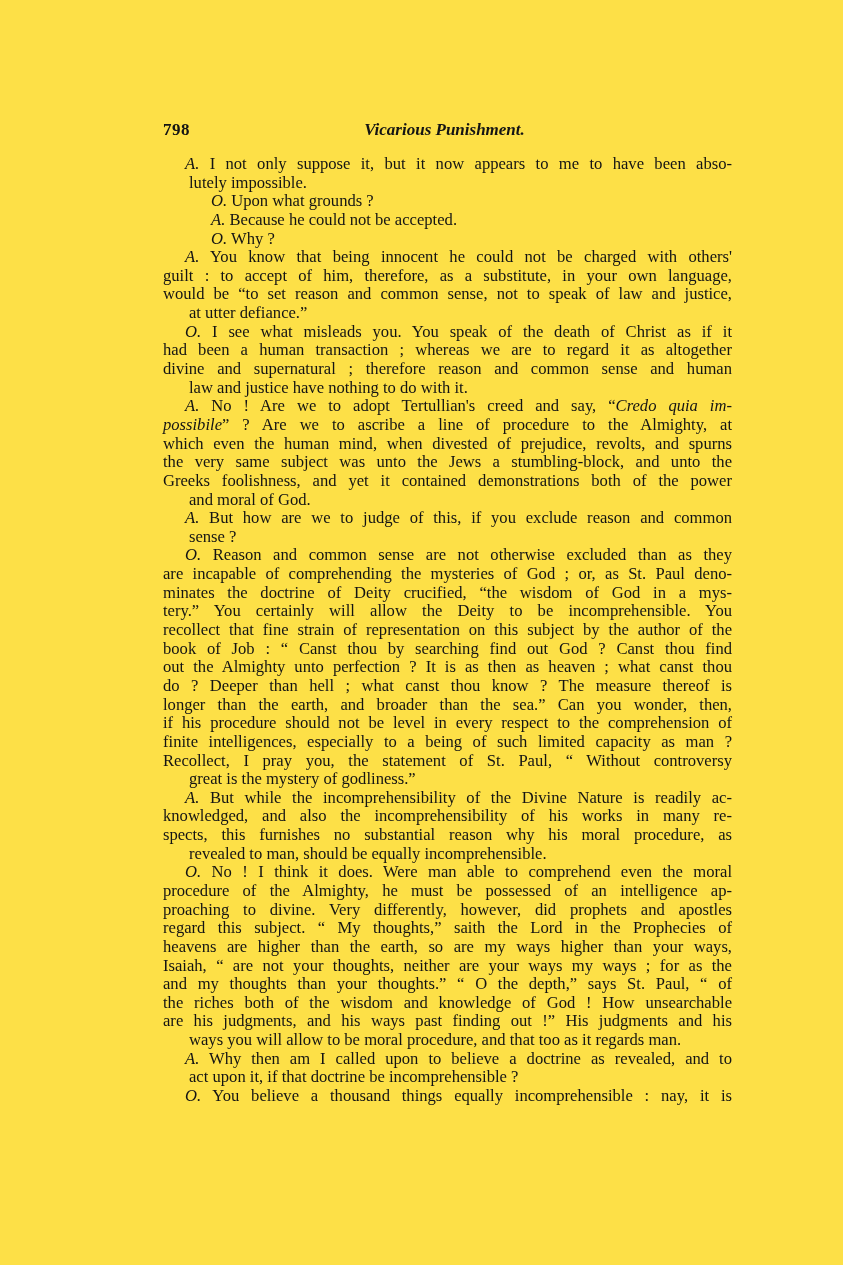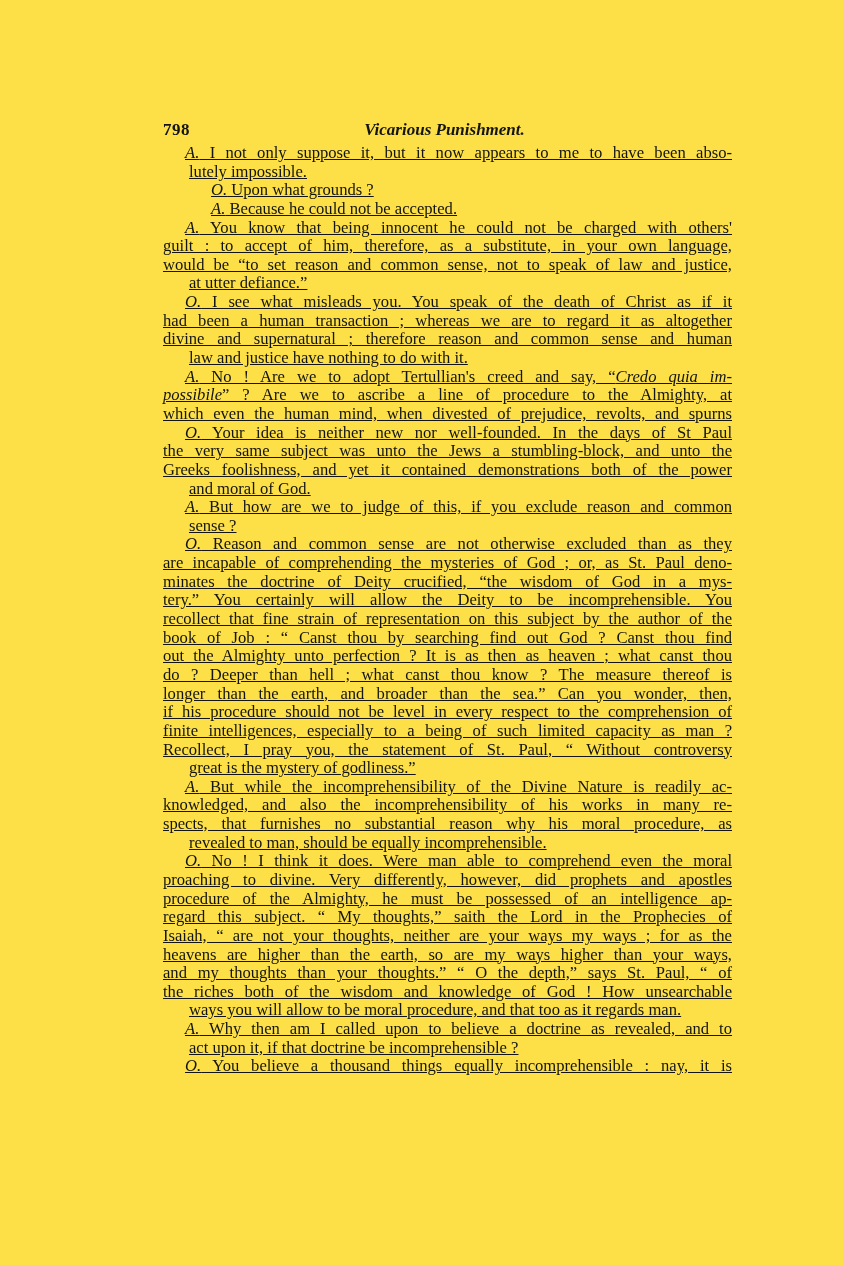--- a/index.html
+++ b/index.html
@@ -3,81 +3,82 @@
 <meta charset="utf-8">
 <style>
   html, body { margin: 0; padding: 0; background: #ffffff; }
   body { width: 843px; height: 1265px; position: relative; overflow: hidden;
          font-family: "Liberation Serif", "DejaVu Serif", serif; color: #141414; }
   .page { position: absolute; left: 0; top: 0; width: 843px; height: 1265px; background: #fde047; }
   .running-head { position: absolute; left: 163px; top: 120px; width: 569px; height: 22px; }
   .page-number { position: absolute; left: 0; top: 0; font-weight: bold; font-size: 17px; letter-spacing: 0.5px; }
   .running-title { position: absolute; left: 0; right: 6px; top: 0; text-align: center;
                    font-style: italic; font-weight: bold; font-size: 17px; }
-  .body-text { position: absolute; left: 163px; top: 144px; width: 569px; text-decoration: underline; }
+  .body-text { position: absolute; left: 163px; top: 155px; width: 569px; }
   .line { height: 18.65px; line-height: 18.65px; font-size: 16.6px; white-space: nowrap;
           text-align: justify; text-align-last: justify; overflow: visible; }
   .line.last { text-align-last: left; margin-left: 26px; }
   .line.indent { padding-left: 22px; }
   .spk { font-style: italic; font-weight: normal; }
   .it { font-style: italic; }
 </style>
 </head>
 <body>
 
 <div class="page">
   <div class="running-head">
     <span class="page-number">798</span>
     <div class="running-title">Vicarious Punishment.</div>
   </div>
   <div class="body-text" id="body-text">
       <div class="line indent"><span class="spk">A.</span><span> I not only suppose it, but it now appears to me to have been abso-</span></div>
       <div class="line last"><span>lutely impossible.</span></div>
       <div class="line indent last"><span class="spk">O.</span><span> Upon what grounds ?</span></div>
       <div class="line indent last"><span class="spk">A.</span><span> Because he could not be accepted.</span></div>
+      <div class="line indent last"><span class="spk">O.</span><span> Why ?</span></div>
       <div class="line indent"><span class="spk">A.</span><span> You know that being innocent he could not be charged with others'</span></div>
       <div class="line"><span>guilt : to accept of him, therefore, as a substitute, in your own language,</span></div>
       <div class="line"><span>would be “to set reason and common sense, not to speak of law and justice,</span></div>
       <div class="line last"><span>at utter defiance.”</span></div>
       <div class="line indent"><span class="spk">O.</span><span> I see what misleads you.  You speak of the death of Christ as if it</span></div>
       <div class="line"><span>had been a human transaction ; whereas we are to regard it as altogether</span></div>
       <div class="line"><span>divine and supernatural ; therefore reason and common sense and human</span></div>
       <div class="line last"><span>law and justice have nothing to do with it.</span></div>
       <div class="line indent"><span class="spk">A.</span><span> No !  Are we to adopt Tertullian's creed and say, “</span><span class="it">Credo quia im-</span></div>
       <div class="line"><span class="it">possibile</span><span>” ?  Are we to ascribe a line of procedure to the Almighty, at</span></div>
       <div class="line"><span>which even the human mind, when divested of prejudice, revolts, and spurns</span></div>
-      <div class="line indent"><span class="spk">O.</span><span> Your idea is neither new nor well-founded.  In the days of St Paul</span></div>
       <div class="line"><span>the very same subject was unto the Jews a stumbling-block, and unto the</span></div>
       <div class="line"><span>Greeks foolishness, and yet it contained demonstrations both of the power</span></div>
       <div class="line last"><span>and moral of God.</span></div>
       <div class="line indent"><span class="spk">A.</span><span> But how are we to judge of this, if you exclude reason and common</span></div>
       <div class="line last"><span>sense ?</span></div>
       <div class="line indent"><span class="spk">O.</span><span> Reason and common sense are not otherwise excluded than as they</span></div>
       <div class="line"><span>are incapable of comprehending the mysteries of God ; or, as St. Paul deno-</span></div>
       <div class="line"><span>minates the doctrine of Deity crucified, “the wisdom of God in a mys-</span></div>
       <div class="line"><span>tery.”  You certainly will allow the Deity to be incomprehensible.  You</span></div>
       <div class="line"><span>recollect that fine strain of representation on this subject by the author of the</span></div>
       <div class="line"><span>book of Job :  “ Canst thou by searching find out God ?  Canst thou find</span></div>
       <div class="line"><span>out the Almighty unto perfection ?  It is as then as heaven ; what canst thou</span></div>
       <div class="line"><span>do ?  Deeper than hell ; what canst thou know ?  The measure thereof is</span></div>
       <div class="line"><span>longer than the earth, and broader than the sea.”  Can you wonder, then,</span></div>
       <div class="line"><span>if his procedure should not be level in every respect to the comprehension of</span></div>
       <div class="line"><span>finite intelligences, especially to a being of such limited capacity as man ?</span></div>
       <div class="line"><span>Recollect, I pray you, the statement of St. Paul, “ Without controversy</span></div>
       <div class="line last"><span>great is the mystery of godliness.”</span></div>
       <div class="line indent"><span class="spk">A.</span><span> But while the incomprehensibility of the Divine Nature is readily ac-</span></div>
       <div class="line"><span>knowledged, and also the incomprehensibility of his works in many re-</span></div>
-      <div class="line"><span>spects, that furnishes no substantial reason why his moral procedure, as</span></div>
+      <div class="line"><span>spects, this furnishes no substantial reason why his moral procedure, as</span></div>
       <div class="line last"><span>revealed to man, should be equally incomprehensible.</span></div>
       <div class="line indent"><span class="spk">O.</span><span> No !  I think it does.  Were man able to comprehend even the moral</span></div>
+      <div class="line"><span>procedure of the Almighty, he must be possessed of an intelligence ap-</span></div>
       <div class="line"><span>proaching to divine.  Very differently, however, did prophets and apostles</span></div>
-      <div class="line"><span>procedure of the Almighty, he must be possessed of an intelligence ap-</span></div>
       <div class="line"><span>regard this subject.  “ My thoughts,” saith the Lord in the Prophecies of</span></div>
+      <div class="line"><span>heavens are higher than the earth, so are my ways higher than your ways,</span></div>
       <div class="line"><span>Isaiah, “ are not your thoughts, neither are your ways my ways ; for as the</span></div>
-      <div class="line"><span>heavens are higher than the earth, so are my ways higher than your ways,</span></div>
       <div class="line"><span>and my thoughts than your thoughts.”  “ O the depth,” says St. Paul, “ of</span></div>
       <div class="line"><span>the riches both of the wisdom and knowledge of God !  How unsearchable</span></div>
+      <div class="line"><span>are his judgments, and his ways past finding out !”  His judgments and his</span></div>
       <div class="line last"><span>ways you will allow to be moral procedure, and that too as it regards man.</span></div>
       <div class="line indent"><span class="spk">A.</span><span> Why then am I called upon to believe a doctrine as revealed, and to</span></div>
       <div class="line last"><span>act upon it, if that doctrine be incomprehensible ?</span></div>
       <div class="line indent"><span class="spk">O.</span><span> You believe a thousand things equally incomprehensible : nay, it is</span></div>
     </div>
 </div>
 
 </body></html>

